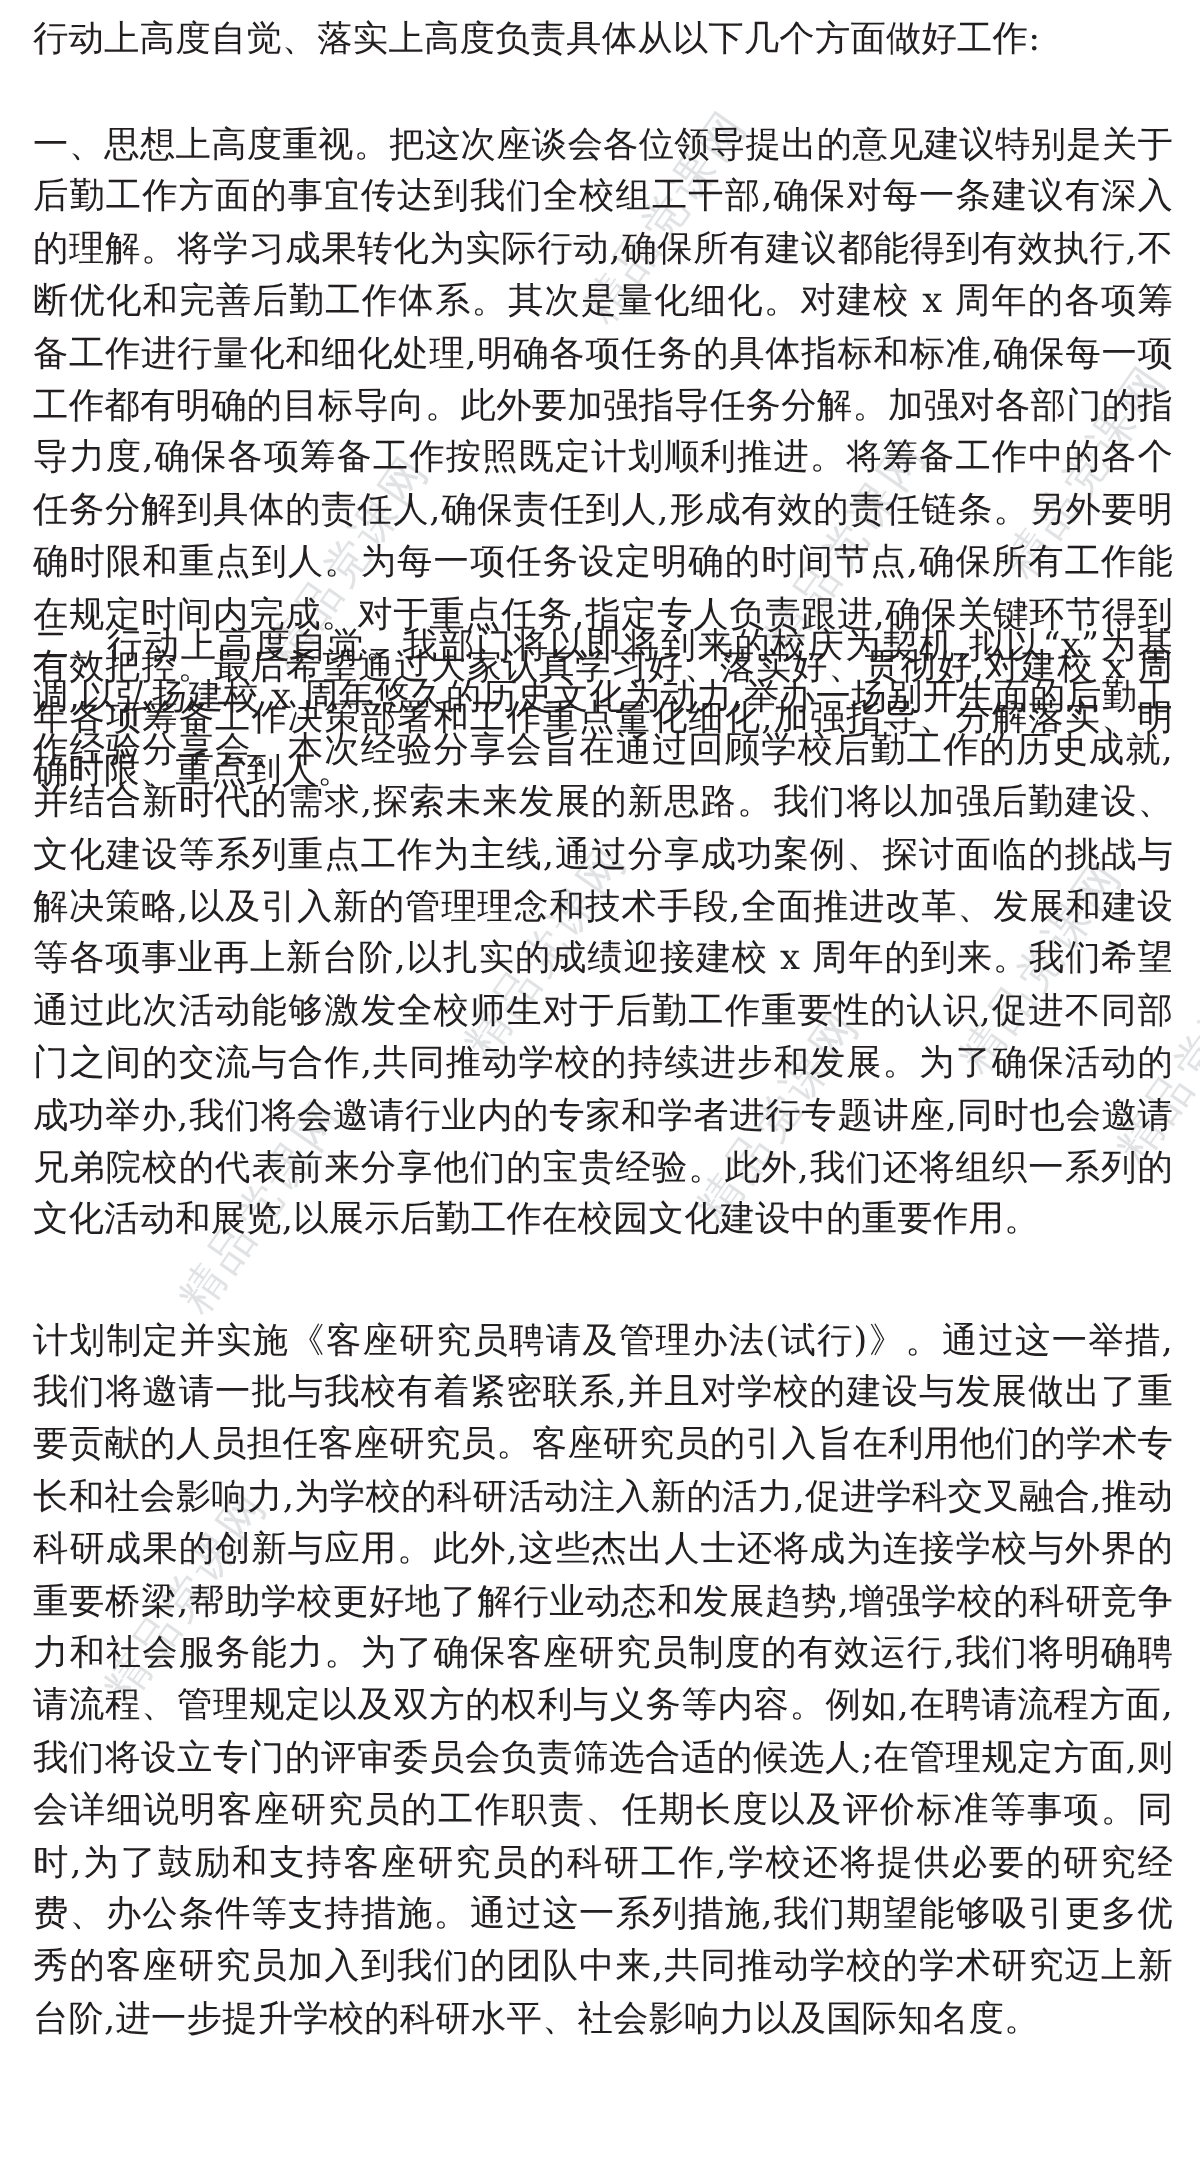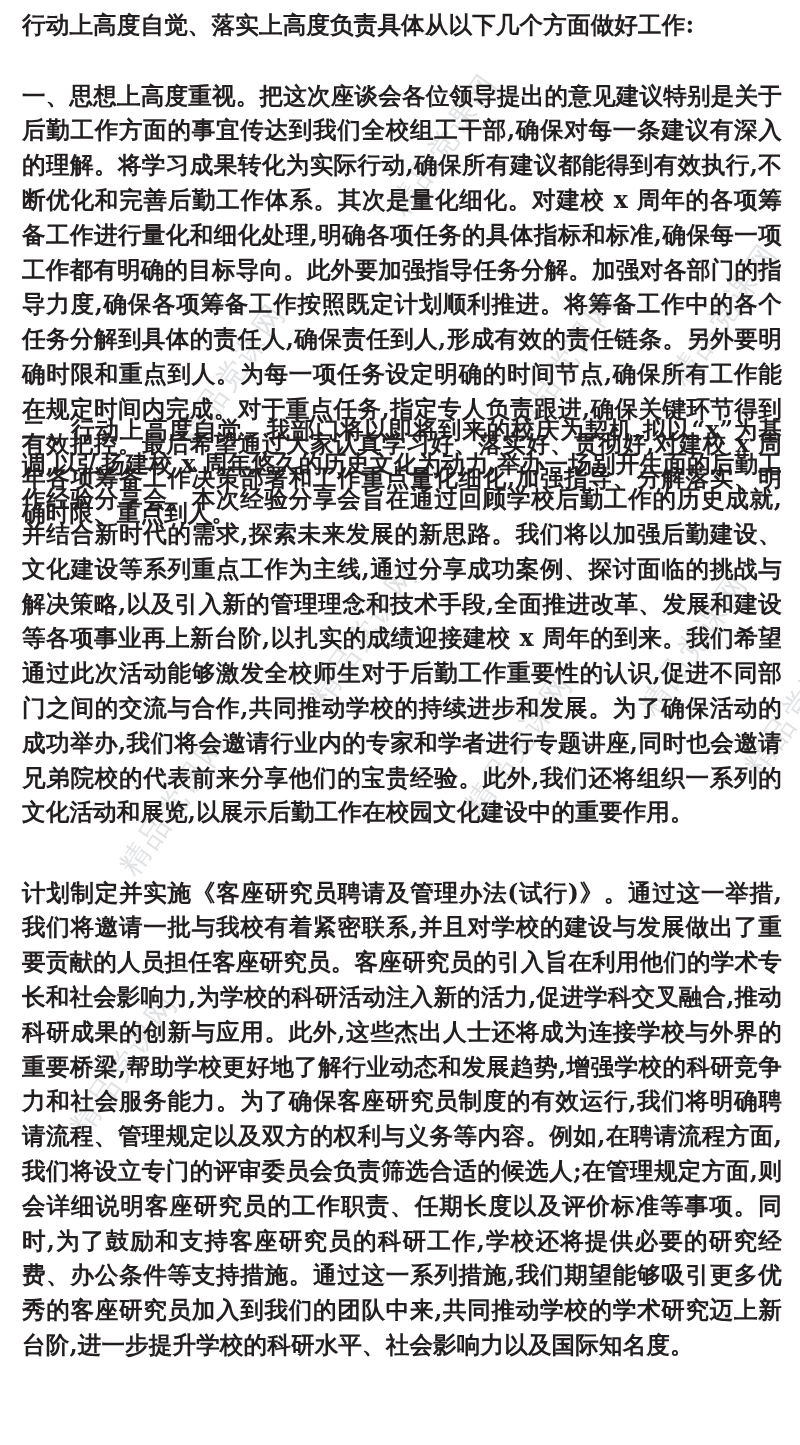--- a/index.html
+++ b/index.html
@@ -41,21 +41,20 @@
     transform-origin: left top;
     transform: rotate(-55deg);
     font-weight: 400;
   }
 
   
   #text-layer {
     position: absolute;
     inset: 0;
     z-index: 2;
-    font-weight: bold;
   }
 
   .para {
     position: absolute;
     left: 22px;
     width: 760px;
     color: #231f20;
     font-size: 23.6px;
     line-height: 34.8px;
     text-align: justify;

